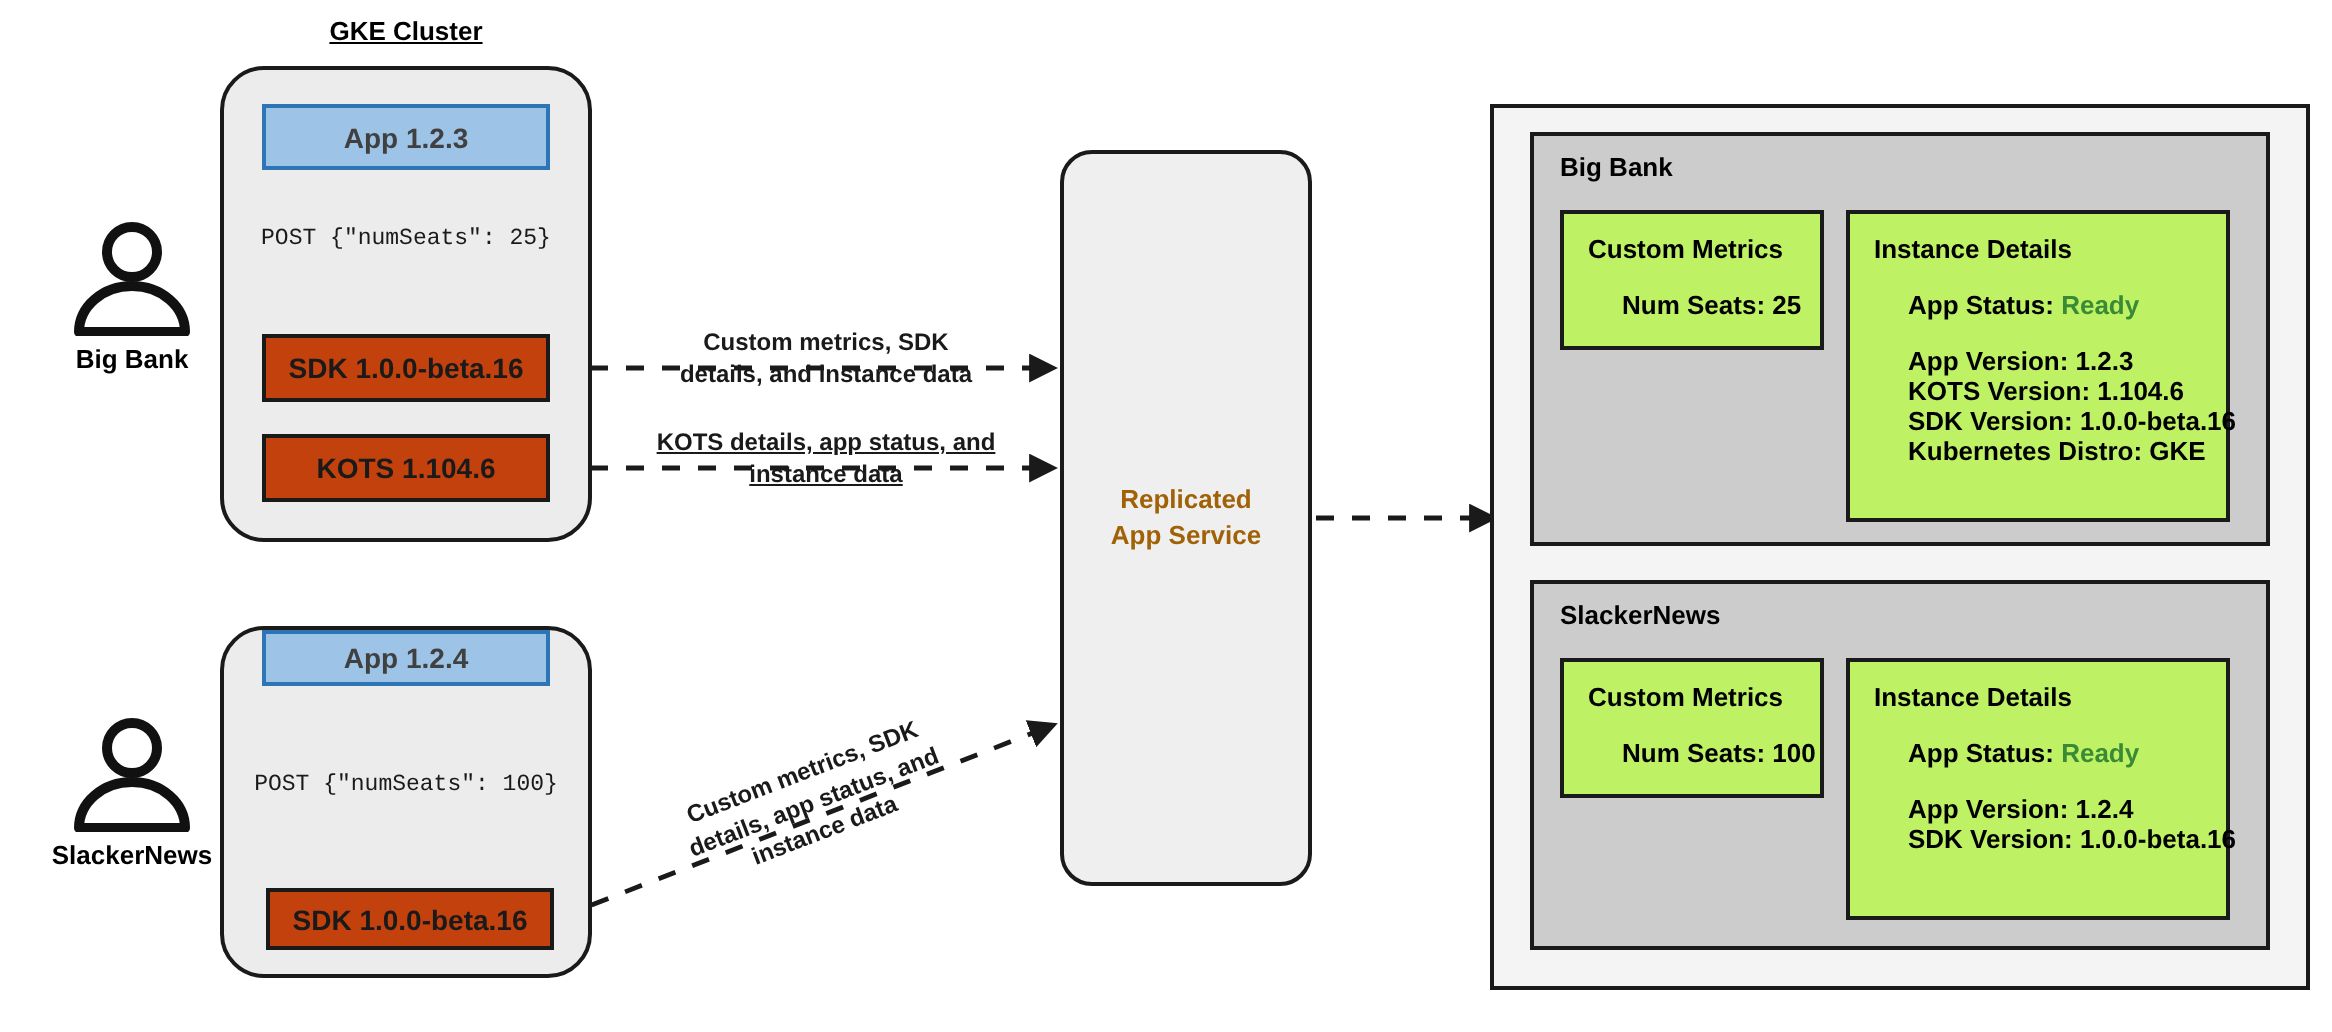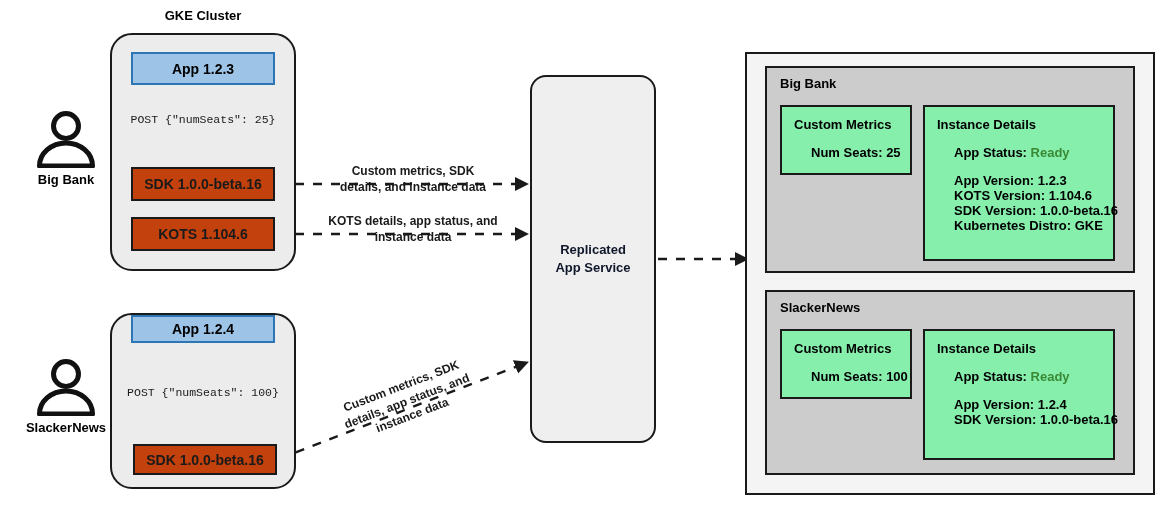--- a/index.html
+++ b/index.html
@@ -37,21 +37,21 @@
   
   .app-box {
     background: #9dc3e6;
     border: 2px solid #2e75b6;
     box-sizing: border-box;
     display: flex;
     align-items: center;
     justify-content: center;
     font-weight: bold;
     font-size: 14px;
-    color: #000000;
+    color: #404040;
   }
 
   
   .comp-box {
     background: #c2410c;
     border: 2.5px solid #1a1a1a;
     box-sizing: border-box;
     display: flex;
     align-items: center;
     justify-content: center;
@@ -84,21 +84,21 @@
     background: #efefef;
     border: 2.5px solid #1a1a1a;
     border-radius: 16px;
     box-sizing: border-box;
     display: flex;
     align-items: center;
     justify-content: center;
     text-align: center;
     font-weight: bold;
     font-size: 13px;
-    color: #0f172a;
+    color: #a16207;
     line-height: 1.35;
   }
 
   
   .edge-label {
     font-weight: bold;
     font-size: 12px;
     color: #1a1a1a;
     text-align: center;
     line-height: 1.3;
@@ -118,21 +118,21 @@
     background: #cccccc;
     border: 2.5px solid #1a1a1a;
     box-sizing: border-box;
   }
   .tenant-title {
     font-weight: bold;
     font-size: 13px;
     color: #000;
   }
   .card {
-    background: #86efac;
+    background: #bef264;
     border: 2.5px solid #1a1a1a;
     box-sizing: border-box;
     padding: 10px 12px;
   }
   .card-title {
     font-weight: bold;
     font-size: 13px;
     color: #000;
     white-space: nowrap;
   }
@@ -172,21 +172,21 @@
 
     <line x1="277" y1="234" x2="528" y2="234" stroke="#1a1a1a" stroke-width="2.4" stroke-dasharray="9,9" marker-end="url(#arrowSolid)"></line>
 
     <line x1="203" y1="358" x2="203" y2="448" stroke="#1a1a1a" stroke-width="2.4" stroke-dasharray="7,7" marker-end="url(#arrowSolid)"></line>
 
     <line x1="279" y1="459" x2="528" y2="362" stroke="#1a1a1a" stroke-width="2.4" stroke-dasharray="9,9" marker-end="url(#arrowSolid)"></line>
 
     <line x1="658" y1="259" x2="748" y2="259" stroke="#1a1a1a" stroke-width="2.4" stroke-dasharray="9,9" marker-end="url(#arrowSolid)"></line>
   </svg>
 
-  <div class="abs diagram-title" style="left:110px; top:8px; width:186px;">GKE Cluster</div>
+  <div class="abs diagram-title" style="left:110px; top:8px; width:186px;text-decoration:underline;">GKE Cluster</div>
 
   <div class="abs cluster-box" style="left:110px; top:33px; width:186px; height:238px;"></div>
 
   <div class="abs app-box" style="left:131px; top:52px; width:144px; height:33px;">App 1.2.3</div>
 
   <div class="abs post-label" style="left:111px; top:113px; width:184px;">POST {"numSeats": 25}</div>
 
   <div class="abs comp-box" style="left:131px; top:167px; width:144px; height:34px;">SDK 1.0.0-beta.16</div>
 
   <div class="abs comp-box" style="left:131px; top:217px; width:144px; height:34px;">KOTS 1.104.6</div>
@@ -212,21 +212,21 @@
     <svg width="72" height="58" viewBox="0 0 72 58">
       <circle cx="36" cy="16" r="12.5" fill="none" stroke="#111" stroke-width="5"></circle>
       <path d="M9.5,56 A26.5,23 0 0,1 62.5,56 Z" fill="none" stroke="#111" stroke-width="5" stroke-linejoin="round"></path>
     </svg>
   </div>
   <div class="abs actor-label" style="left:10px; top:420px; width:112px;">SlackerNews</div>
 
   <div class="abs edge-label" style="left:327px; top:164px; width:172px; white-space:pre-line;">Custom metrics, SDK
 details, and instance data</div>
 
-  <div class="abs edge-label" style="left:317px; top:214px; width:192px; white-space:pre-line;">KOTS details, app status, and
+  <div class="abs edge-label" style="left:317px; top:214px; width:192px; white-space:pre-line;text-decoration:underline;">KOTS details, app status, and
 instance data</div>
 
   <div class="abs edge-label rotated" style="left:322px; top:378px; width:170px; white-space:pre-line;">Custom metrics, SDK
 details, app status, and
 instance data</div>
 
   <div class="abs service-box" style="left:530px; top:75px; width:126px; height:368px;">
     <div>
       <div>Replicated</div>
       <div>App Service</div>

